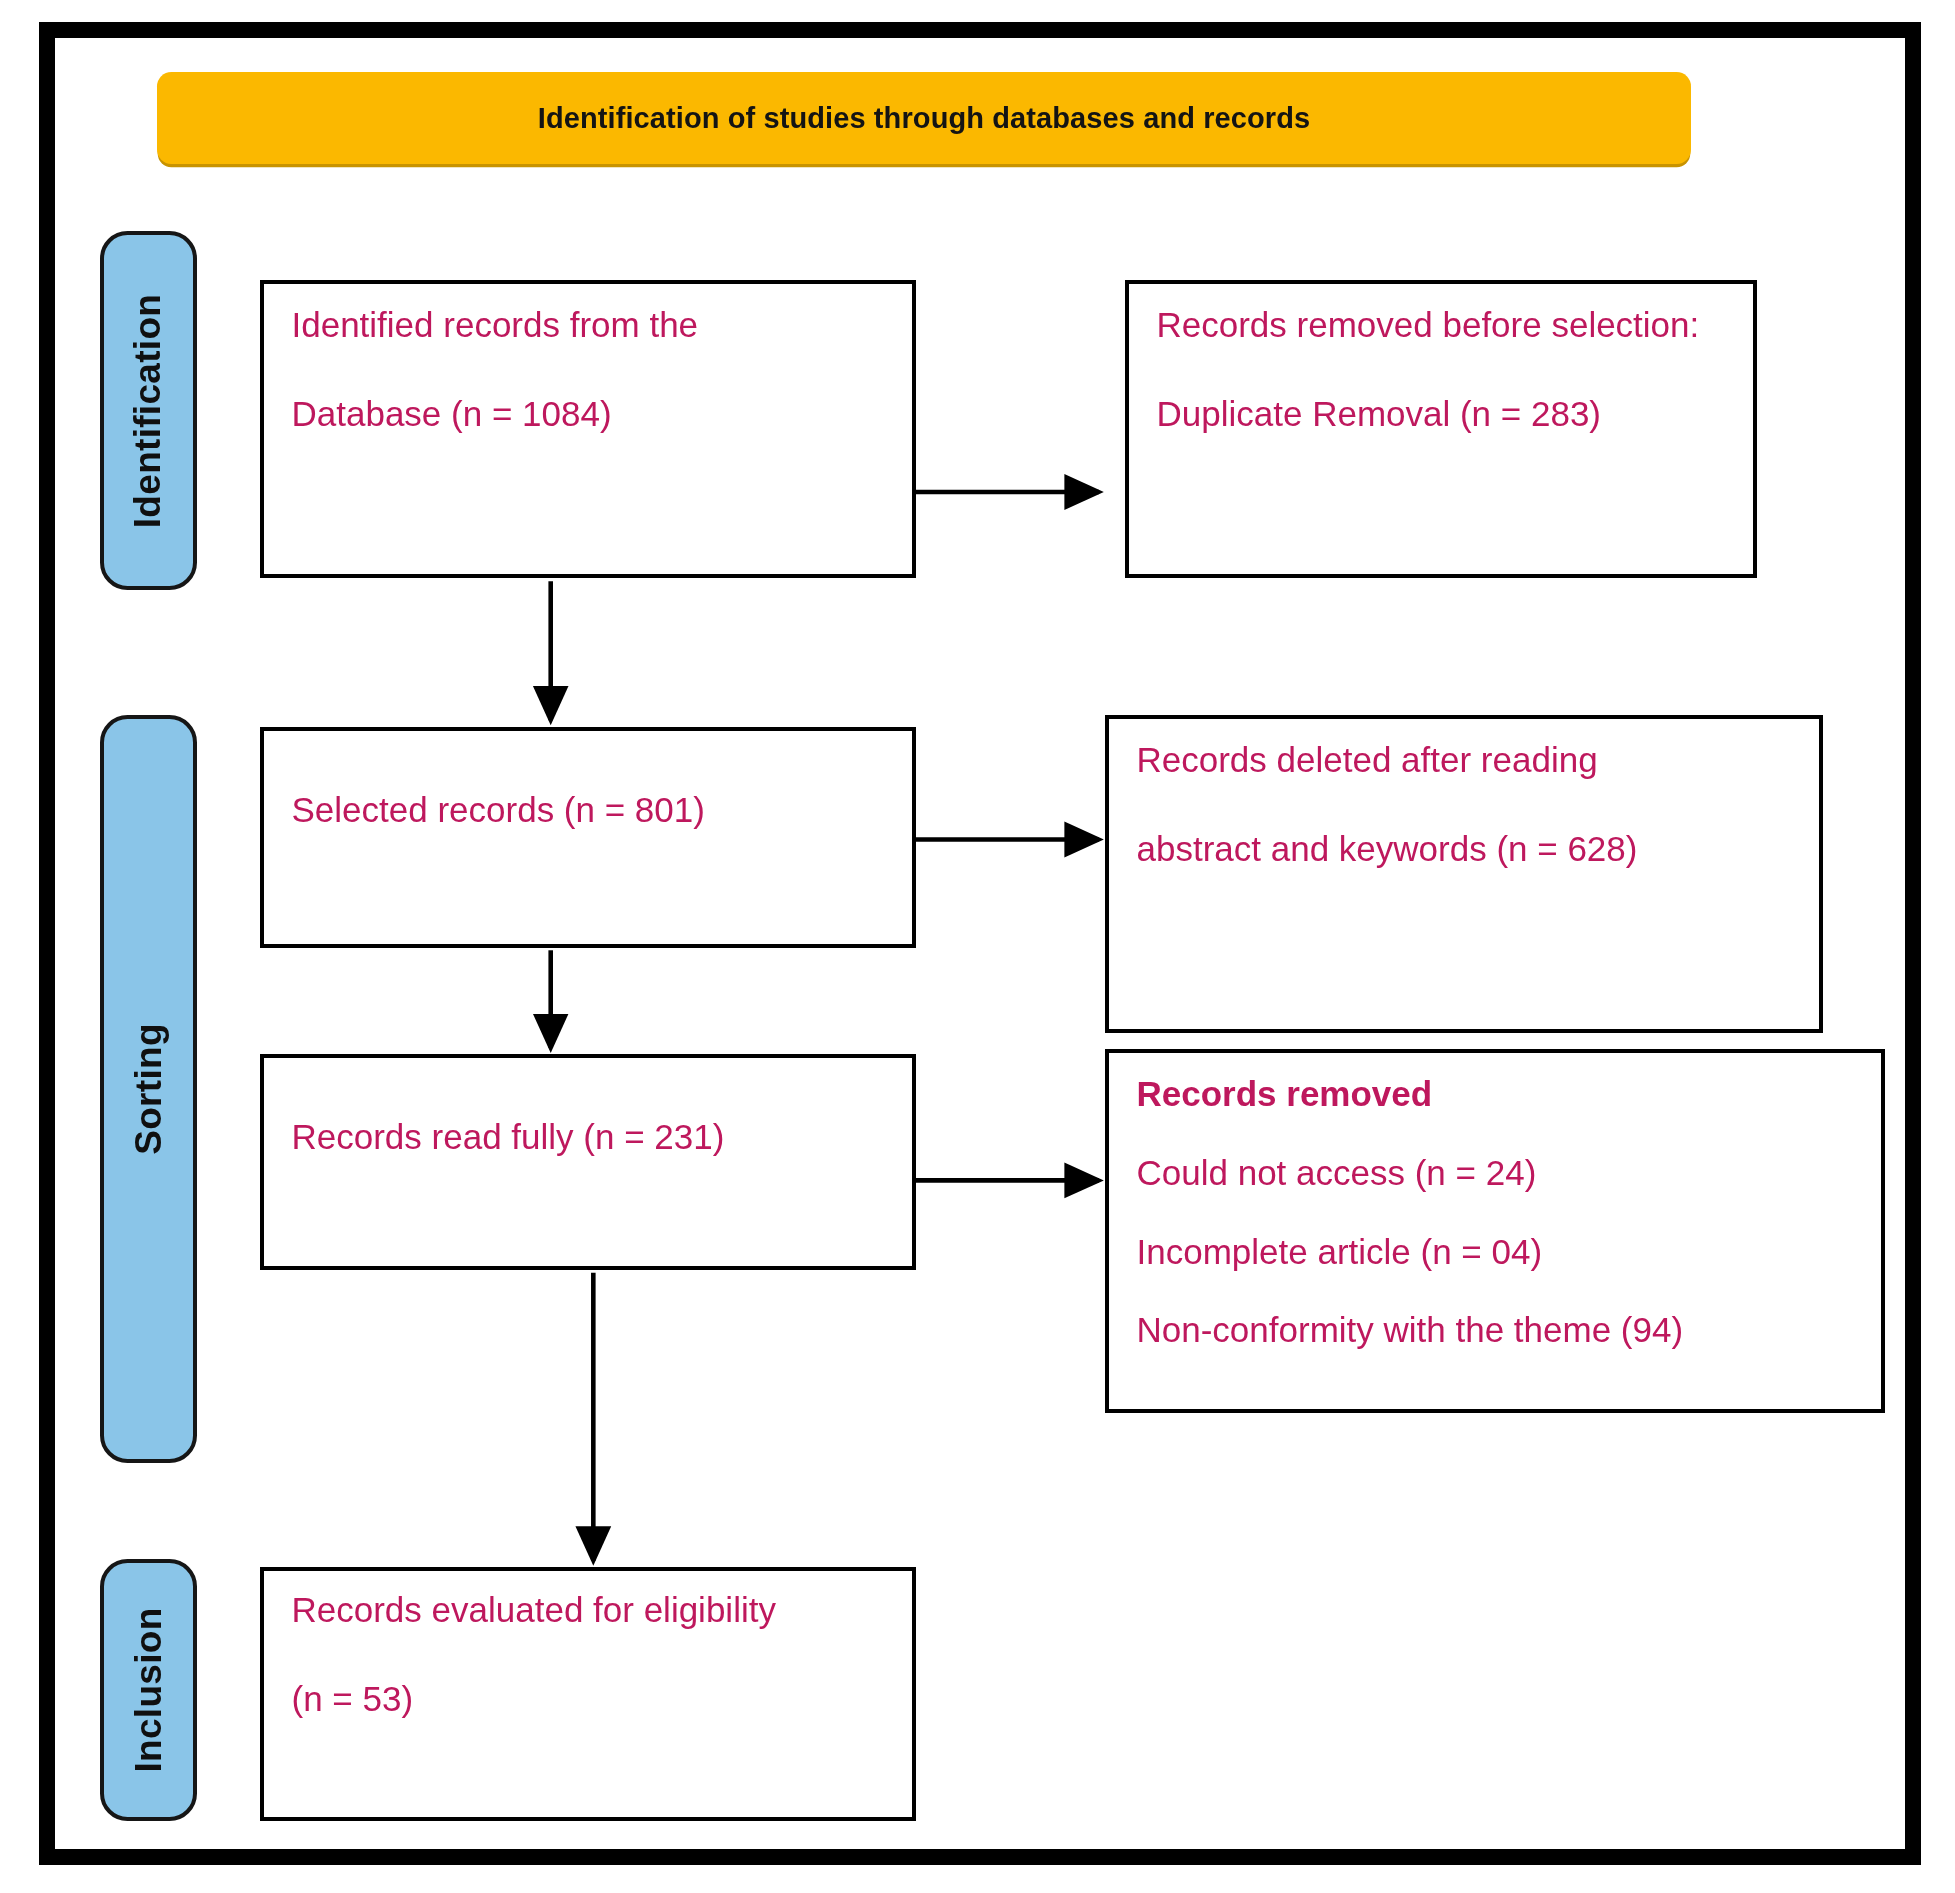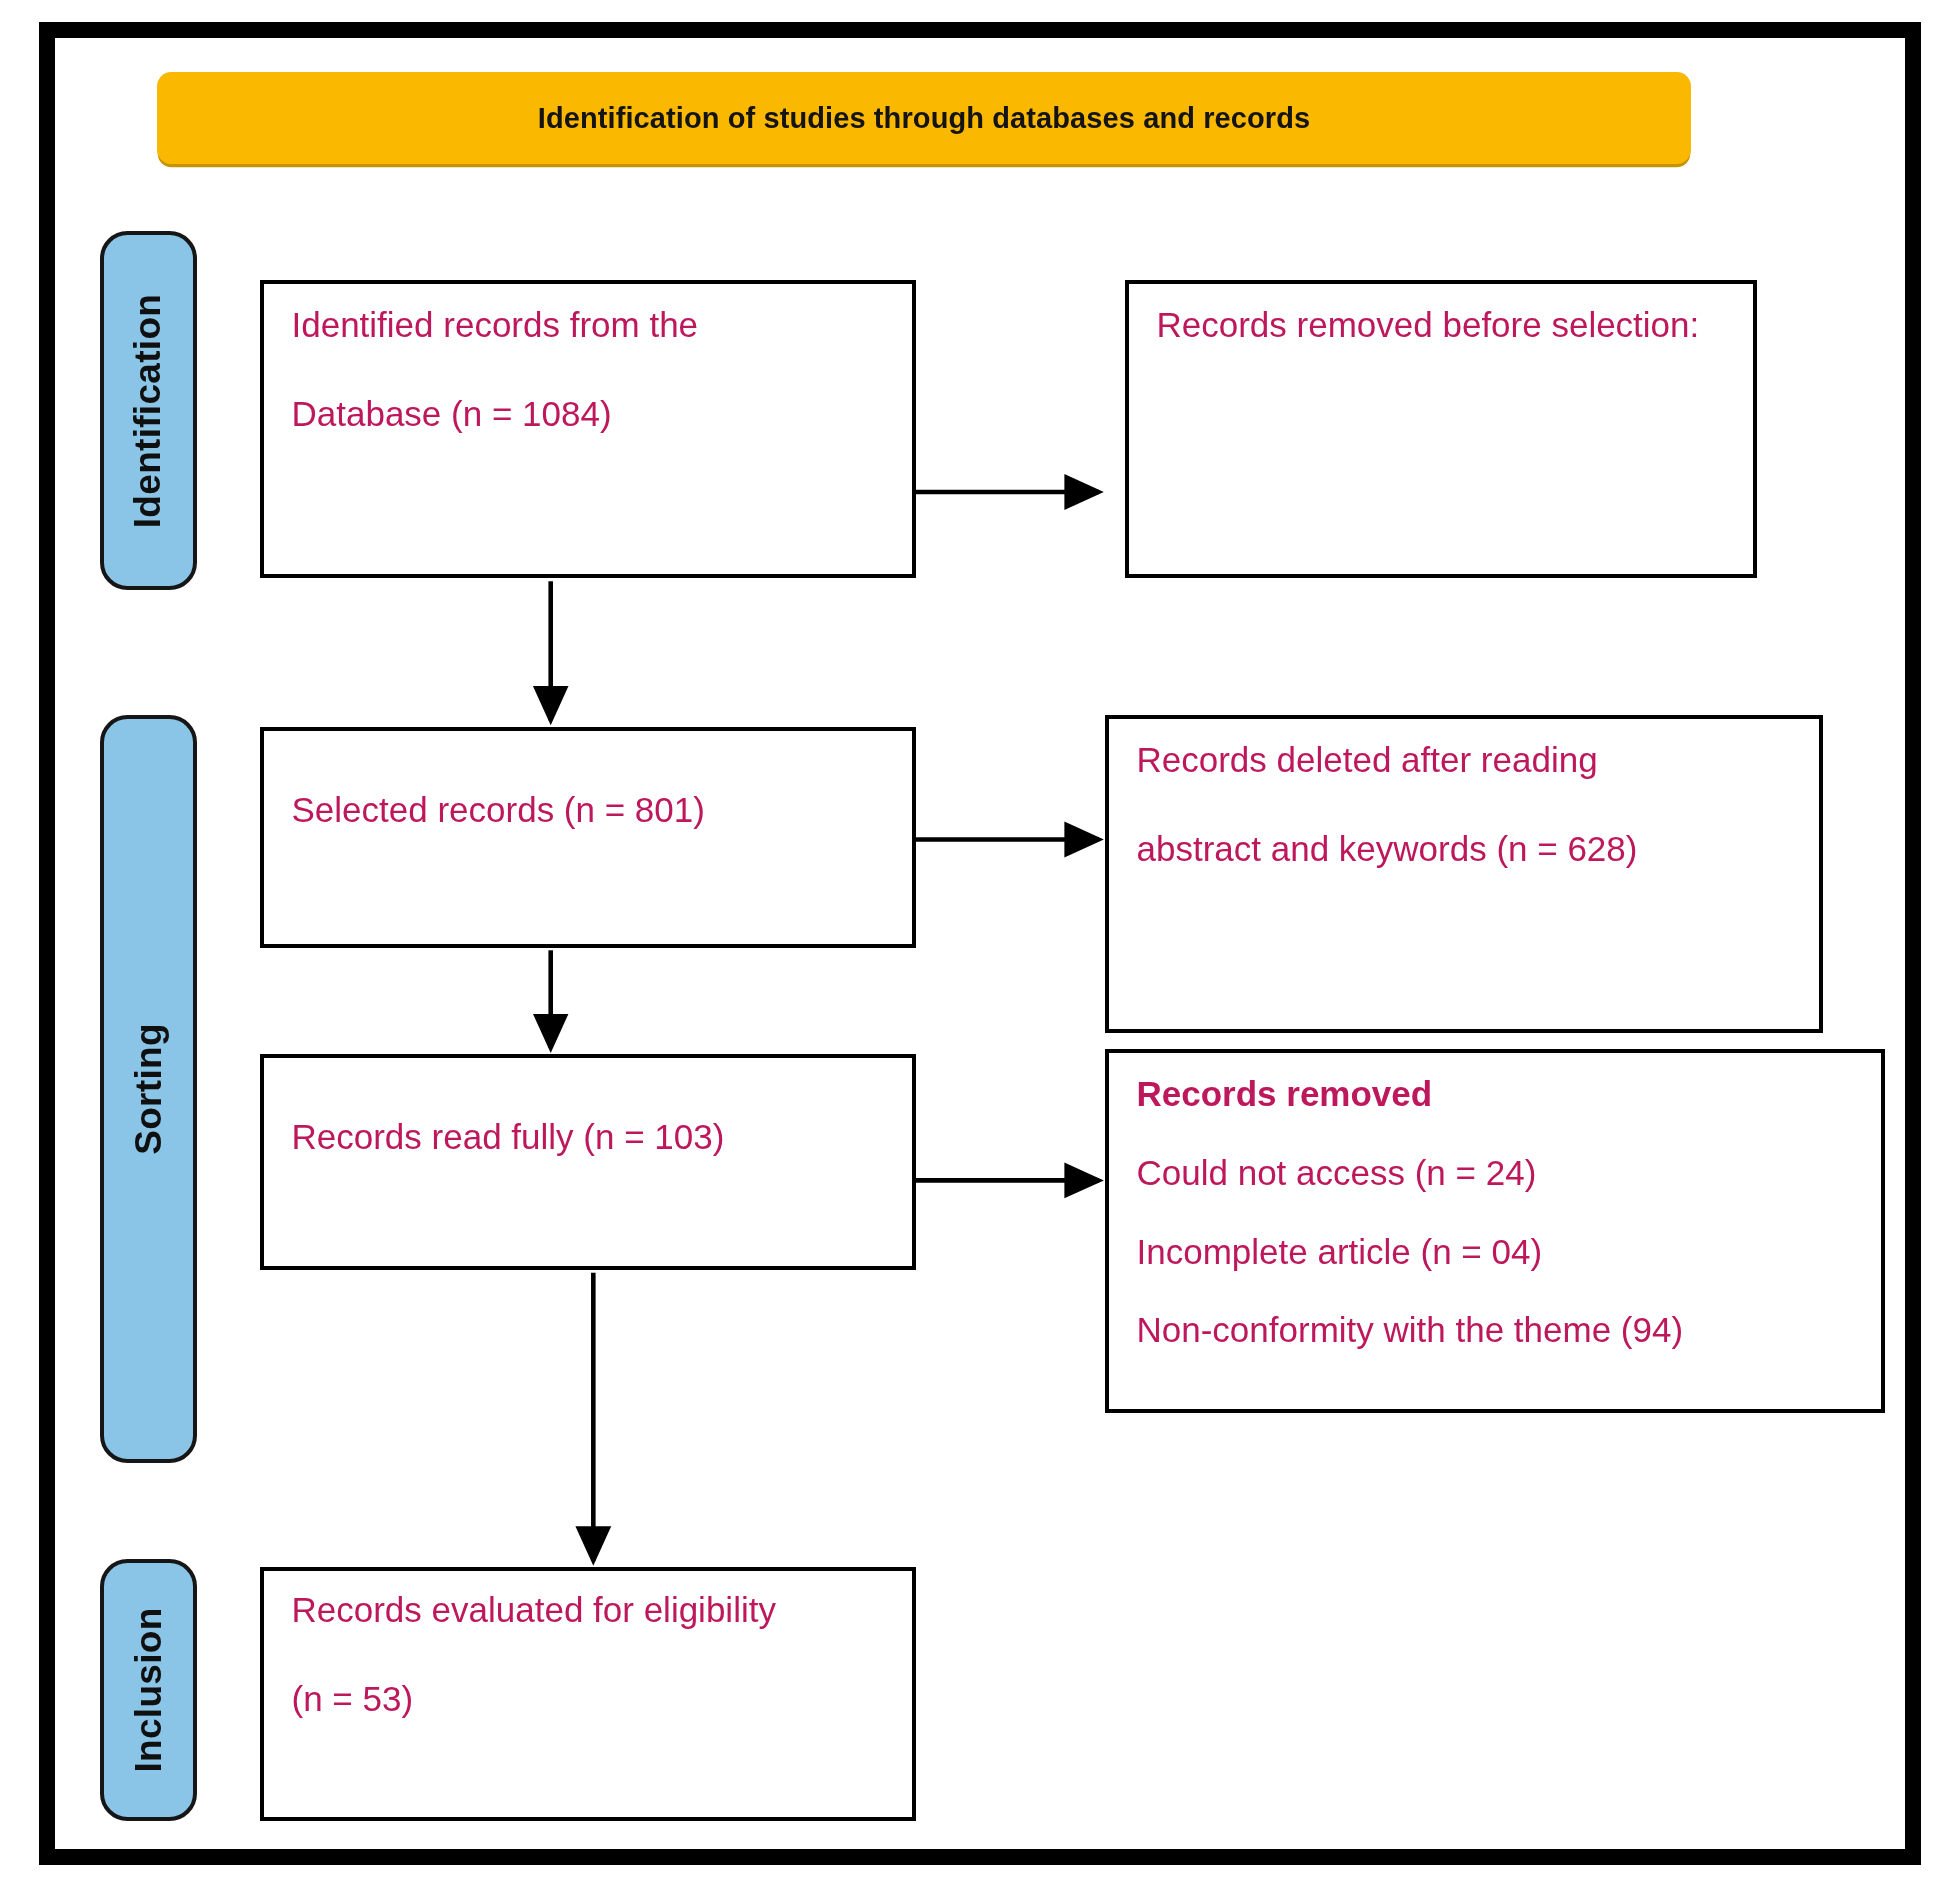--- a/index.html
+++ b/index.html
@@ -157,33 +157,34 @@
     <line x1="905" y1="1941" x2="905" y2="2380" stroke="#000000" stroke-width="7" marker-end="url(#arrowhead)"></line>
   </svg>
 
   <div id="box-identified" class="flow-box">
     <div class="line">Identified records from the</div>
     <div class="line spaced">Database (n = 1084)</div>
   </div>
 
   <div id="box-removed-before" class="flow-box">
     <div class="line">Records removed before selection:</div>
+    <div class="line spaced">Duplicate Removal (n = 283)</div>
   </div>
 
   <div id="box-selected" class="flow-box">
     <div class="line">Selected records (n = 801)</div>
   </div>
 
   <div id="box-deleted-abstract" class="flow-box">
     <div class="line">Records deleted after reading</div>
     <div class="line spaced">abstract and keywords (n = 628)</div>
   </div>
 
   <div id="box-read-fully" class="flow-box">
-    <div class="line">Records read fully (n = 103)</div>
+    <div class="line">Records read fully (n = 231)</div>
   </div>
 
   <div id="box-records-removed" class="flow-box">
     <div class="line bold">Records removed</div>
     <div class="line gap-sm">Could not access (n = 24)</div>
     <div class="line gap-sm">Incomplete article (n = 04)</div>
     <div class="line gap-sm">Non-conformity with the theme (94)</div>
   </div>
 
   <div id="box-evaluated" class="flow-box">

